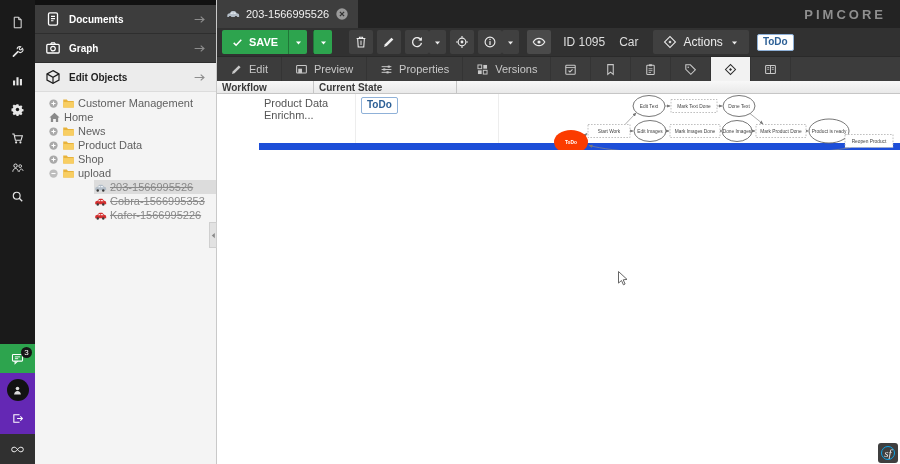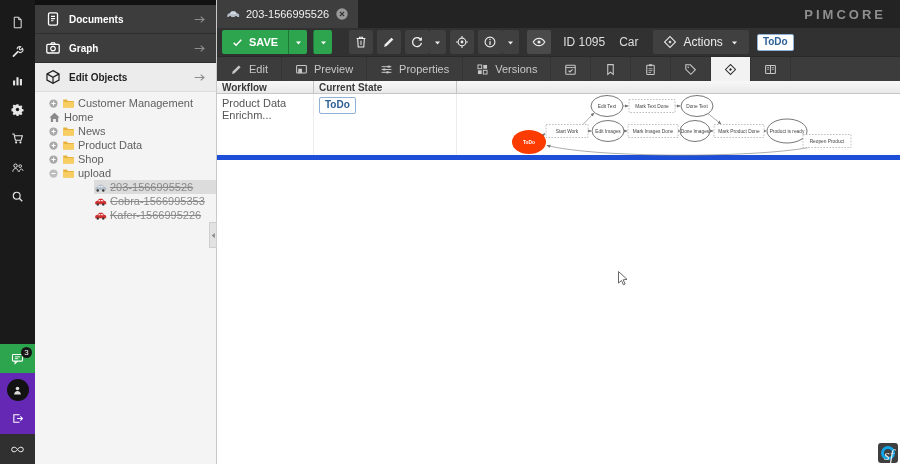--- a/index.html
+++ b/index.html
@@ -74,31 +74,31 @@
 
   .ribbon { height:24px; background:#3c3c3c; display:flex; align-items:stretch; }
   .rb-item { display:flex; align-items:center; gap:6px; padding:0 13px; color:#c8c8c8; font-size:11px; border-right:1px solid #343434; cursor:pointer; background:transparent; border-top:0; border-bottom:0; border-left:0; }
   .rb-item svg { width:13px; height:13px; }
   .rb-item.icon-only { padding:0 13px; }
   .rb-item.active { background:#f2f2f2; color:#2b2b2b; }
 
   .grid-head { height:13px; display:flex; background:linear-gradient(#f8f8f8,#e9e9e9); border-bottom:1px solid #c6c6c6; font-size:10px; font-weight:bold; color:#3a3a3a; }
   .gh-cell { padding:0 5px; line-height:13px; border-right:1px solid #c6c6c6; cursor:pointer; white-space:nowrap; overflow:hidden; }
   .w1 { width:97px; flex-shrink:0; } .w2 { width:143px; flex-shrink:0; } .w3 { flex:1; min-width:0; }
-  .grid-row { height:66px; display:flex; border-bottom:5px solid #1d4ed8; }
+  .grid-row { height:56px; display:flex; border-bottom:7px solid #1d4ed8;margin-left:42px; }
   .gr-cell { border-right:1px solid #ededed; padding:3px 5px; font-size:11px; color:#555; }
   .gr-cell.w3 { padding:0; border-right:0; }
   .content-rest { flex:1; background:#fff; }
 
   .graph text { font-size:4.8px; fill:#444; }
   .graph .lbl-todo { fill:#fff; font-weight:bold; }
 
   .cursor { position:absolute; left:617px; top:270px; z-index:50; pointer-events:none; }
   .sf-badge { position:absolute; right:2px; bottom:1px; width:20px; height:20px; background:#3f3f3f; border-radius:3px; display:flex; align-items:center; justify-content:center; z-index:40; cursor:pointer; }
-  .sf-circle { width:14px; height:14px; border:3px solid #0ea5e9; border-radius:50%; color:#e8e8e8; font-family:"Liberation Serif", serif; font-style:italic; font-size:15px; line-height:12px; text-align:center; }
+  .sf-circle { width:14px; height:14px; border:1px solid #0ea5e9; border-radius:50%; color:#e8e8e8; font-family:"Liberation Serif", serif; font-style:italic; font-size:11px; line-height:12px; text-align:center; }
 </style>
 </head>
 <body>
 
 <div class="app">
 
   <nav class="rail">
     <div class="rail-top" id="rail-top">
         <button class="rail-btn">
           <span class="t-ico">

